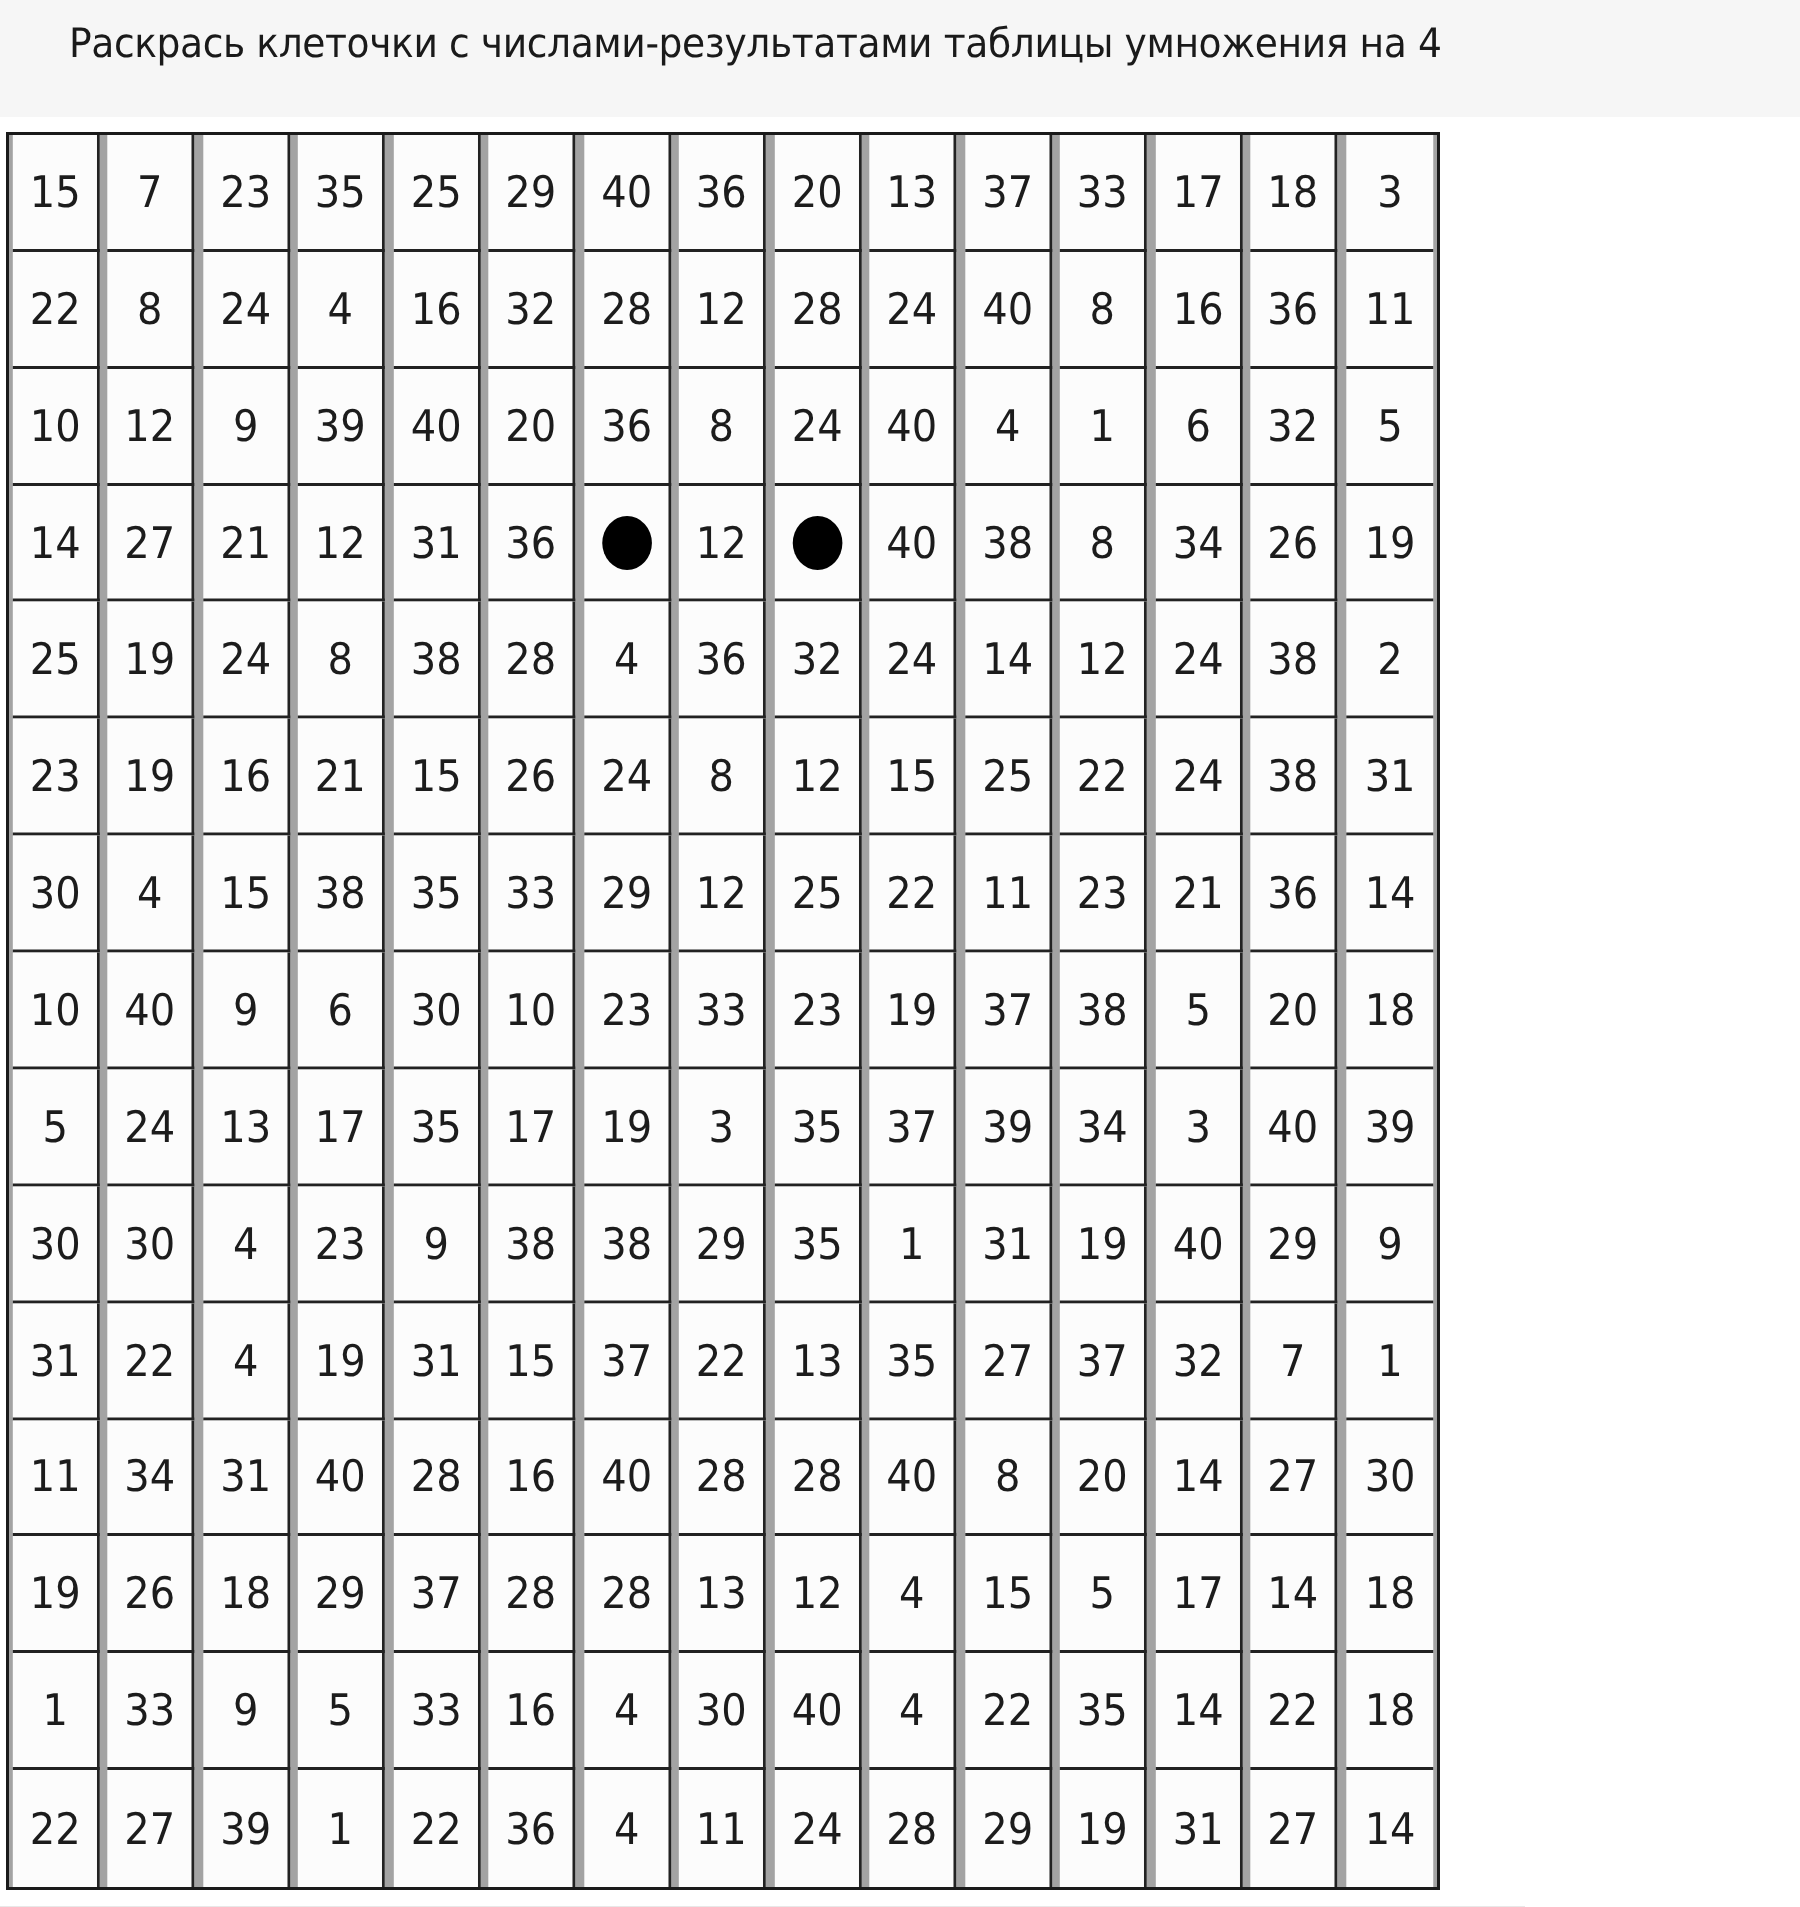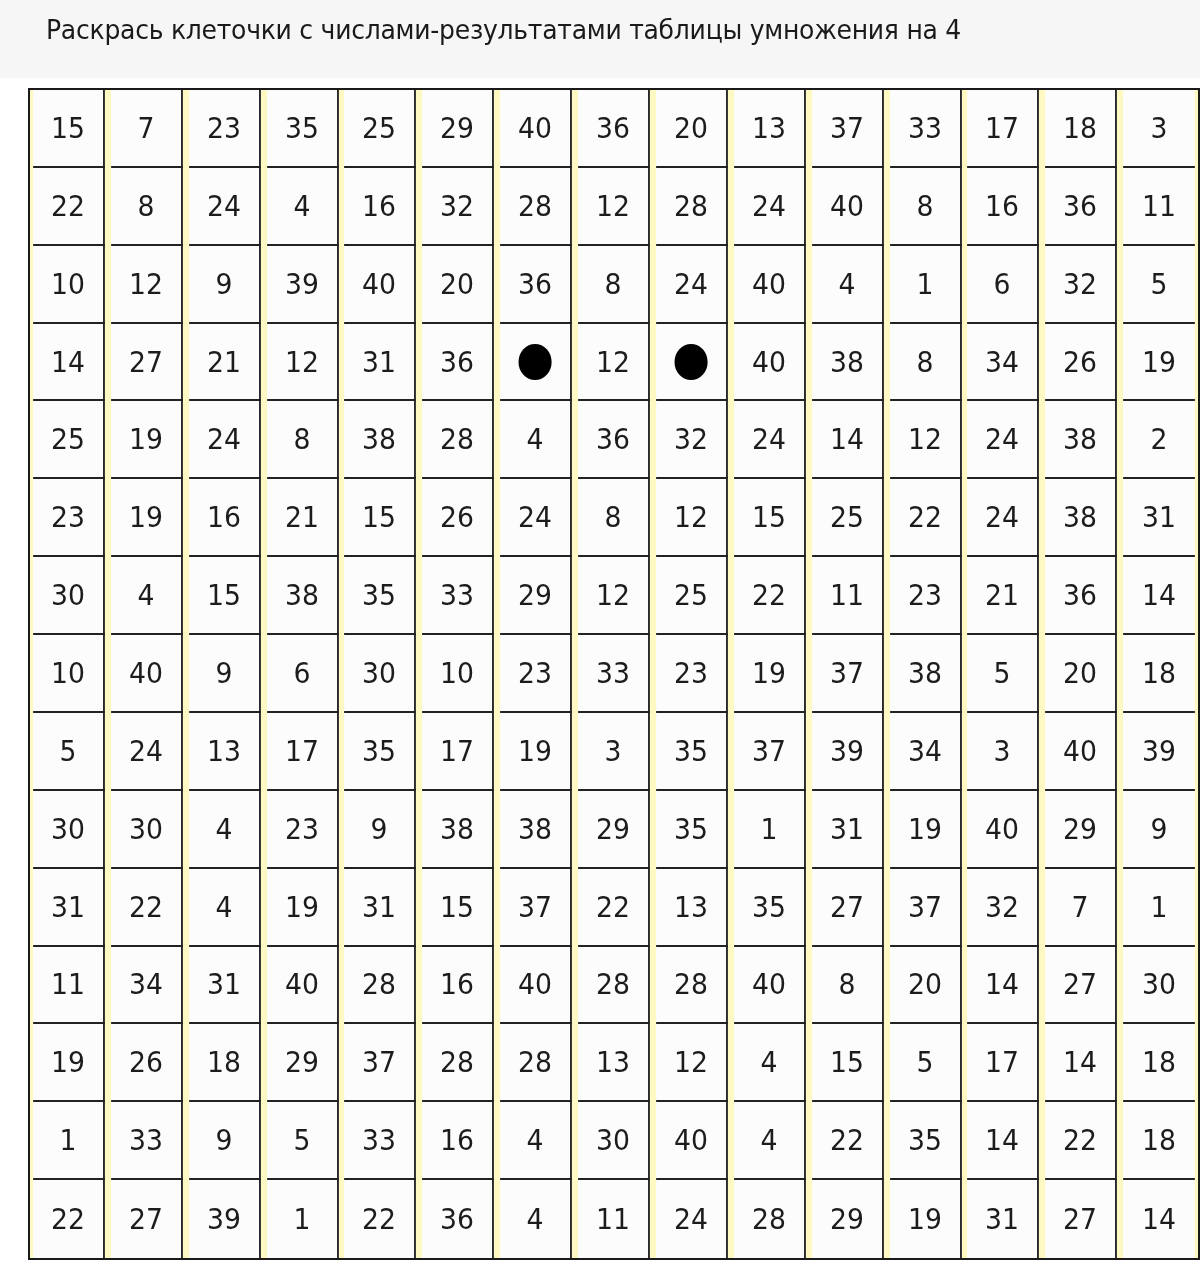--- a/index.html
+++ b/index.html
@@ -12,28 +12,28 @@
     position: absolute; left: 46px; top: 14px;
     font-size: 27px; letter-spacing: -0.3px; color: #1a1a1a;
     font-family: "DejaVu Sans", sans-serif;
     transform: scaleX(0.93); transform-origin: left top;
   }
   .sheet {
     position: absolute; left: 0; top: 78px; width: 1200px; height: 1193px;
     background: #ffffff;
   }
   .grid {
-    position: absolute; left: 28px; top: 88px;
-    width: 1172px; height: 1172px;
+    position: absolute; left: 4px; top: 88px;
+    width: 956px; height: 1172px;
     display: grid;
     grid-template-columns: repeat(15, 1fr);
     grid-template-rows: repeat(15, 1fr);
     border: 2px solid #1a1a1a;
     box-sizing: border-box;
-    background: #fef9c3;
+    background: #a3a3a3;
   }
   .cell {
     border-right: 2px solid #222;
     border-bottom: 2px solid #222;
     display: flex; align-items: center; justify-content: center;
     font-size: 29px; color: #1c1c1c;
     font-family: "DejaVu Sans", sans-serif;
     transform: scaleX(0.92);
     background: #fcfcfc;
   }

